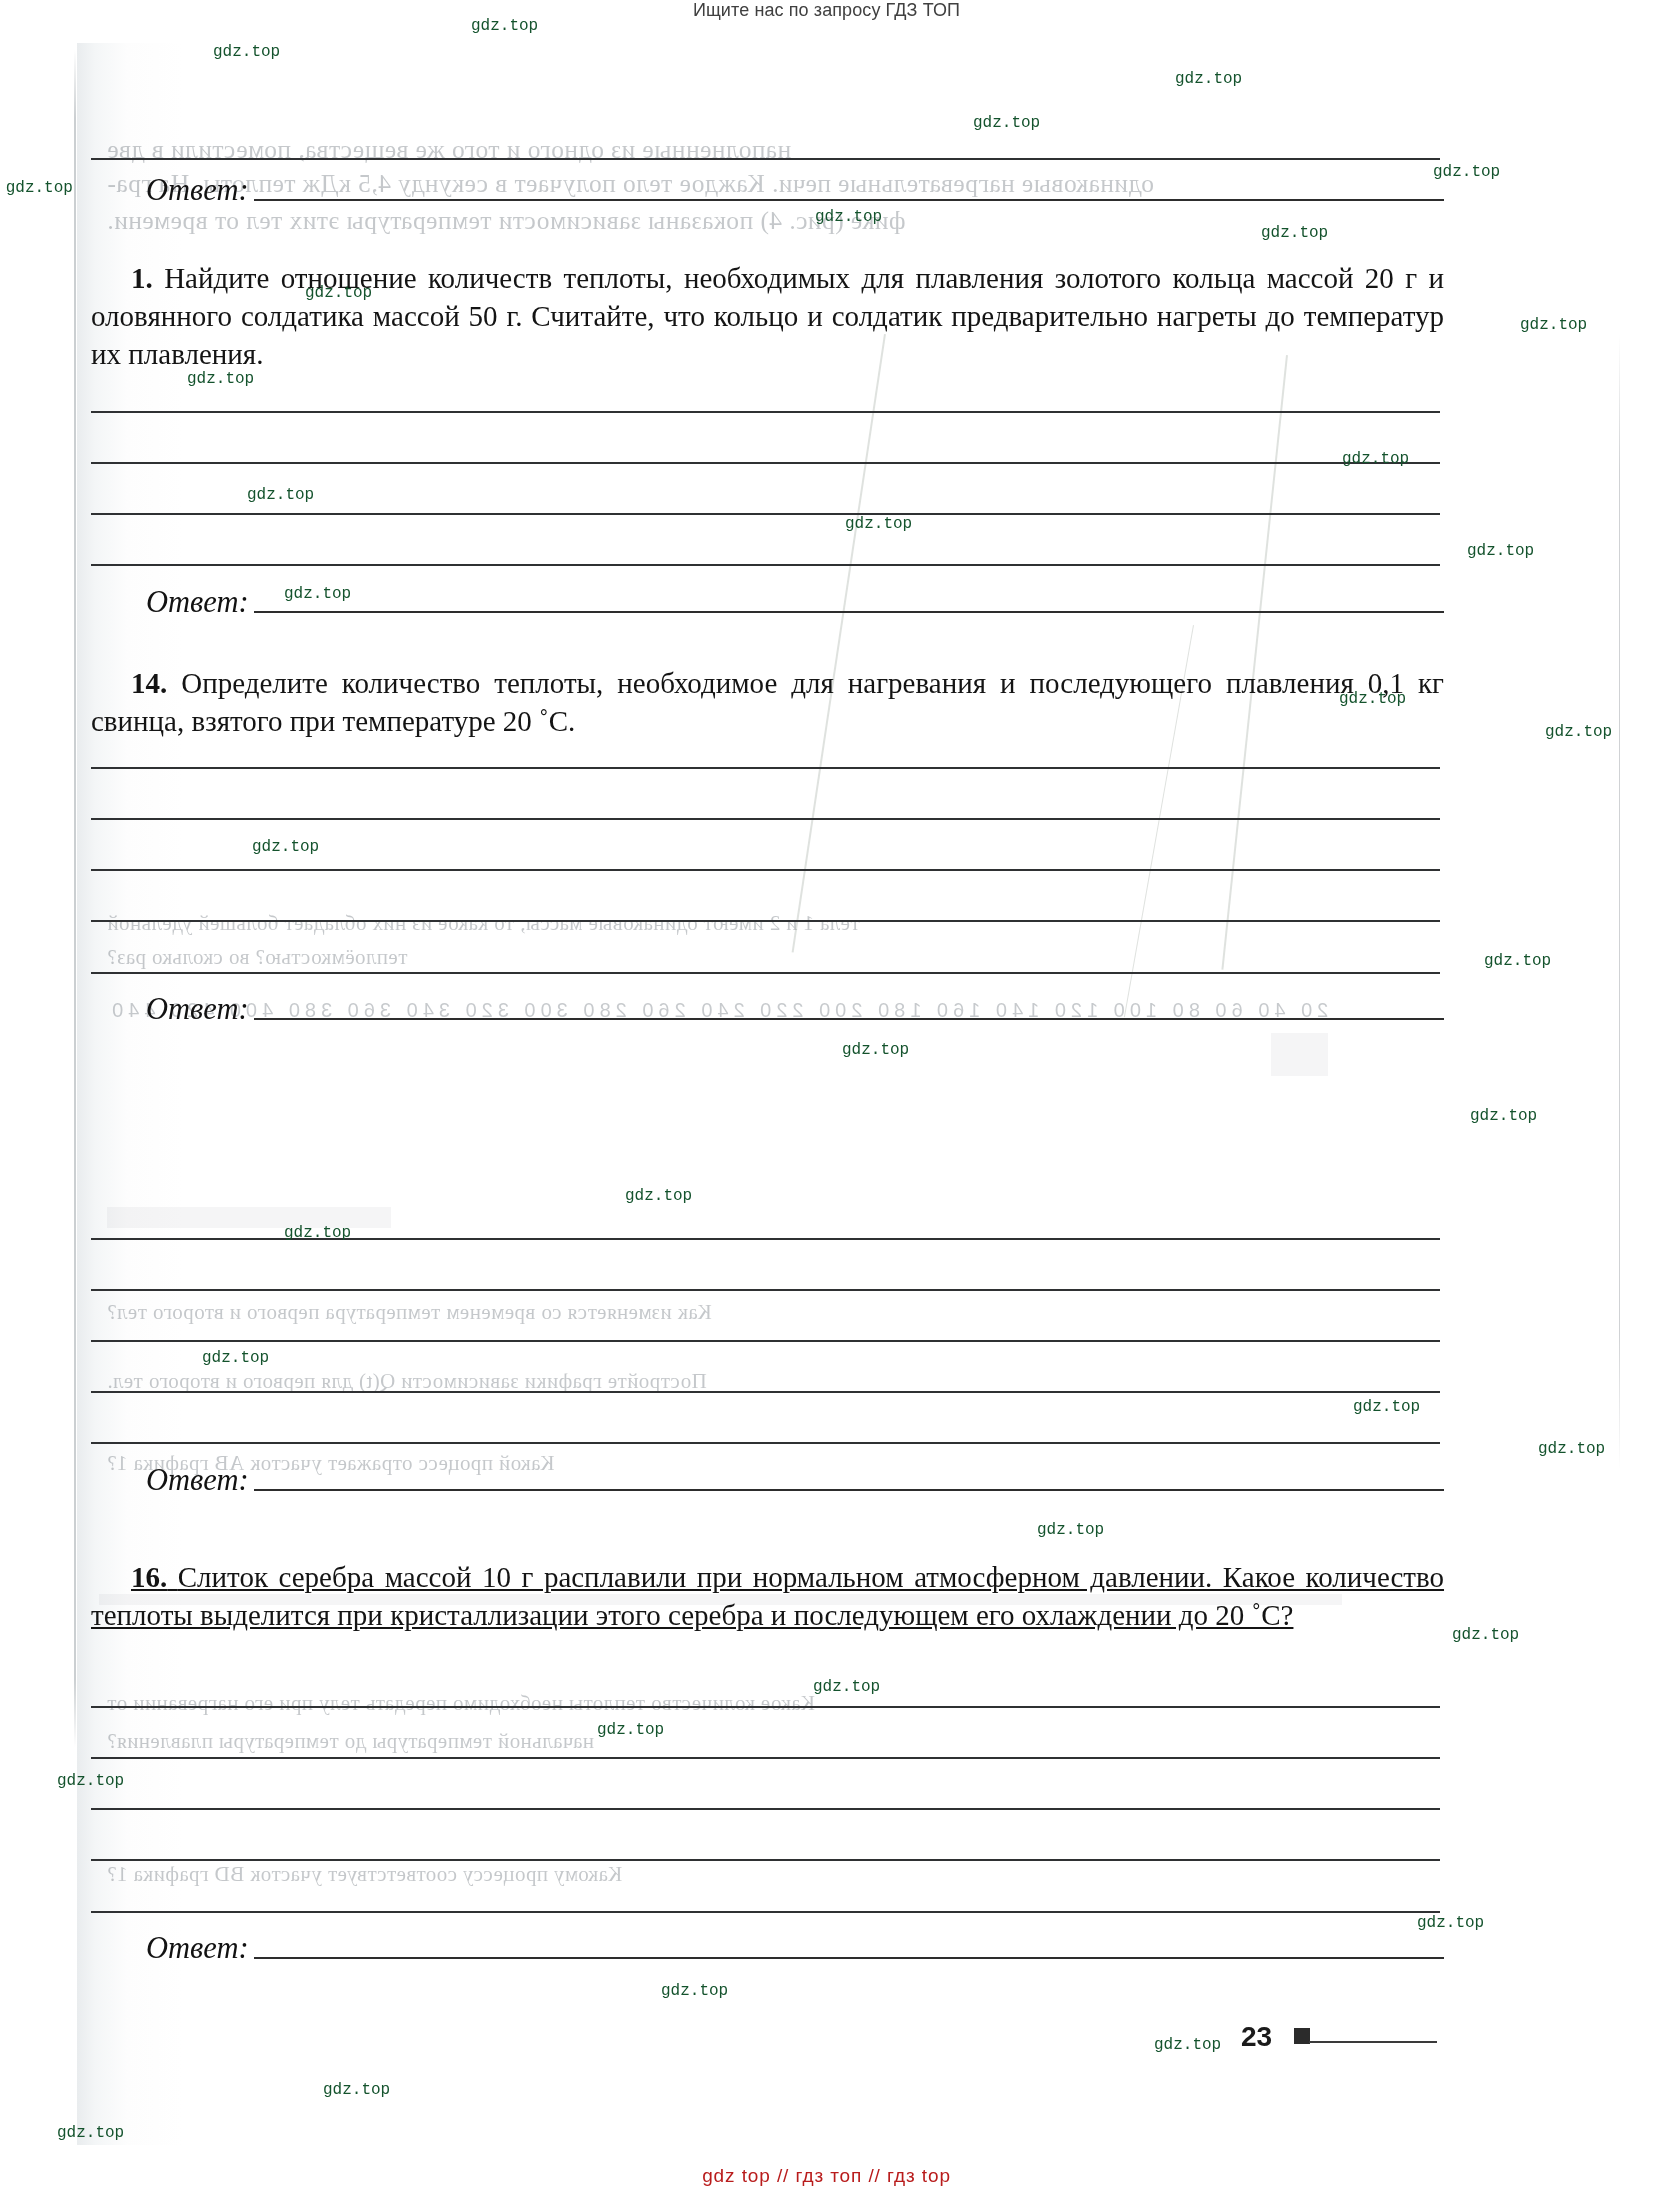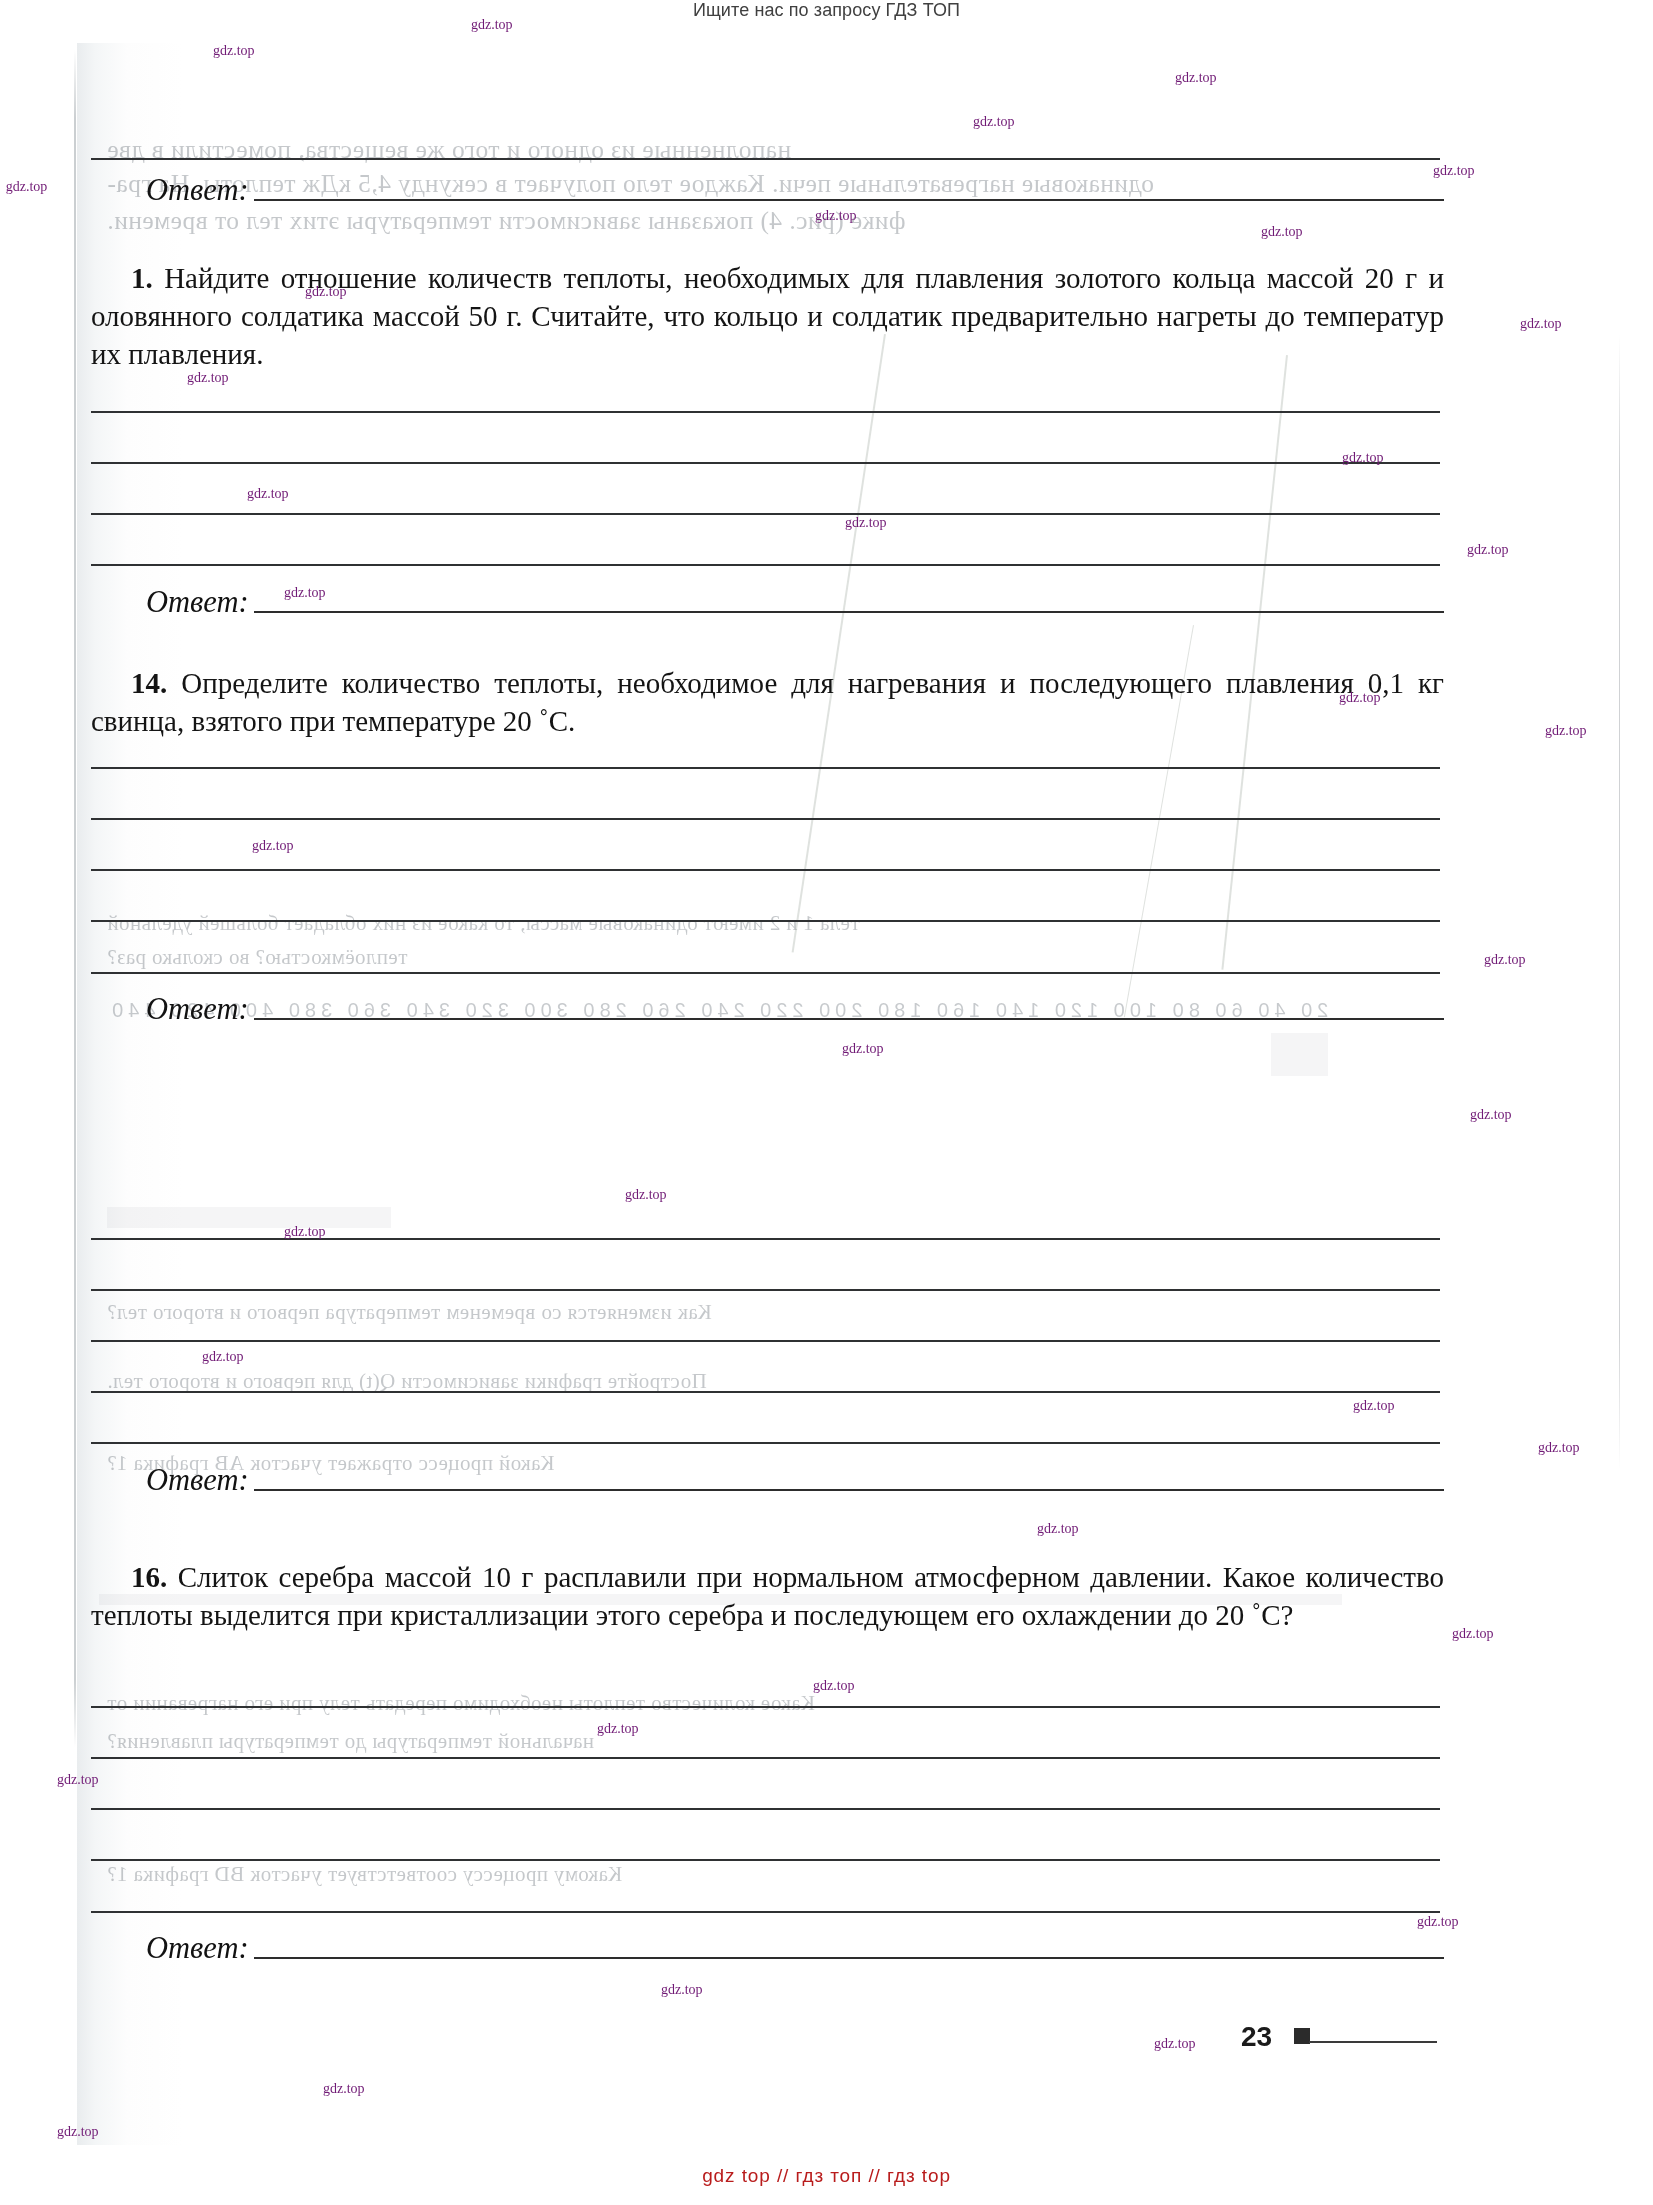--- a/index.html
+++ b/index.html
@@ -71,23 +71,23 @@
     width: 1653px;
     text-align: center;
     font-family: "Liberation Sans", sans-serif;
     font-size: 19px;
     letter-spacing: 0.9px;
   }
 
   
   .wm {
     position: absolute;
-    font-family: Liberation Serif, serif;
-    font-size: 14px;
-    color: #701a75;
+    font-family: Liberation Mono, monospace;
+    font-size: 16px;
+    color: #14532d;
     white-space: nowrap;
     pointer-events: none;
   }
 
   
   .task {
     position: absolute;
     font-family: "Liberation Serif", serif;
     font-size: 29px;
     line-height: 38px;
@@ -256,21 +256,21 @@
   <div class="wline" style="left:91px; top:1289px; width:1349px;"></div>
   <div class="wline" style="left:91px; top:1340px; width:1349px;"></div>
   <div class="wline" style="left:91px; top:1391px; width:1349px;"></div>
   <div class="wline" style="left:91px; top:1442px; width:1349px;"></div>
 
   <div class="answer-row" style="left:146px; top:1465px; width:1298px;">
     <span class="answer-label">Ответ:</span>
     <span class="answer-rule"></span>
   </div>
 
-  <div class="task" style="left:91px; top:1558px; width:1353px; text-indent:40px;">
+  <div class="task" style="left:91px; top:1558px; width:1353px; text-indent:40px;text-decoration:underline;">
     <span class="num">16.</span>
     <span>Слиток серебра массой 10 г расплавили при нормальном атмосферном давлении. Какое количество теплоты выделится при кристаллизации этого серебра и последующем его охлаждении до 20 ˚С?</span>
   </div>
 
   <div class="wline" style="left:91px; top:1706px; width:1349px;"></div>
   <div class="wline" style="left:91px; top:1757px; width:1349px;"></div>
   <div class="wline" style="left:91px; top:1808px; width:1349px;"></div>
   <div class="wline" style="left:91px; top:1859px; width:1349px;"></div>
   <div class="wline" style="left:91px; top:1911px; width:1349px;"></div>
 

